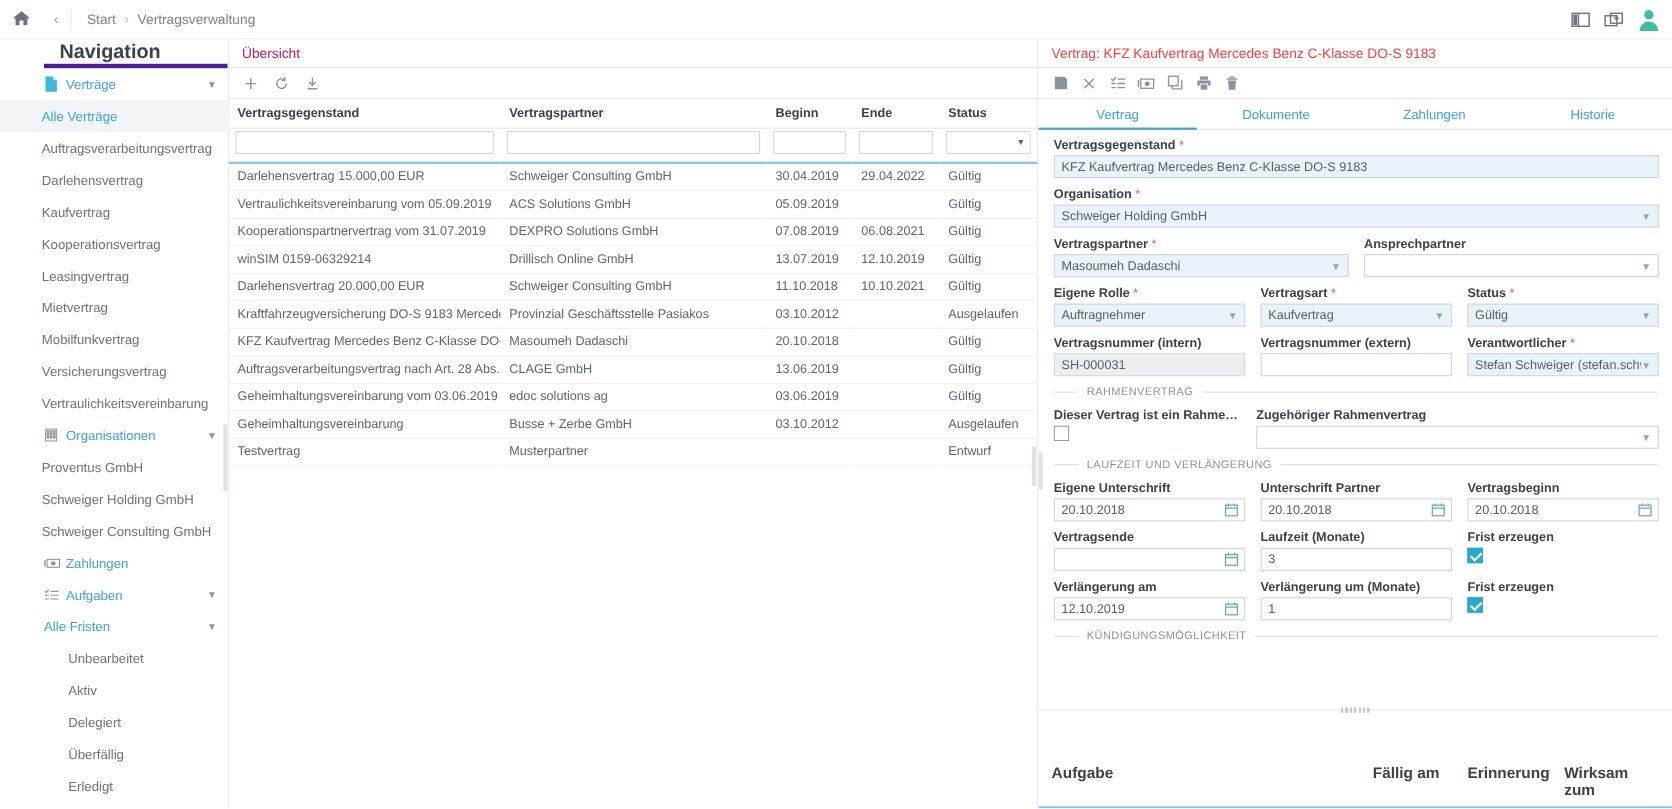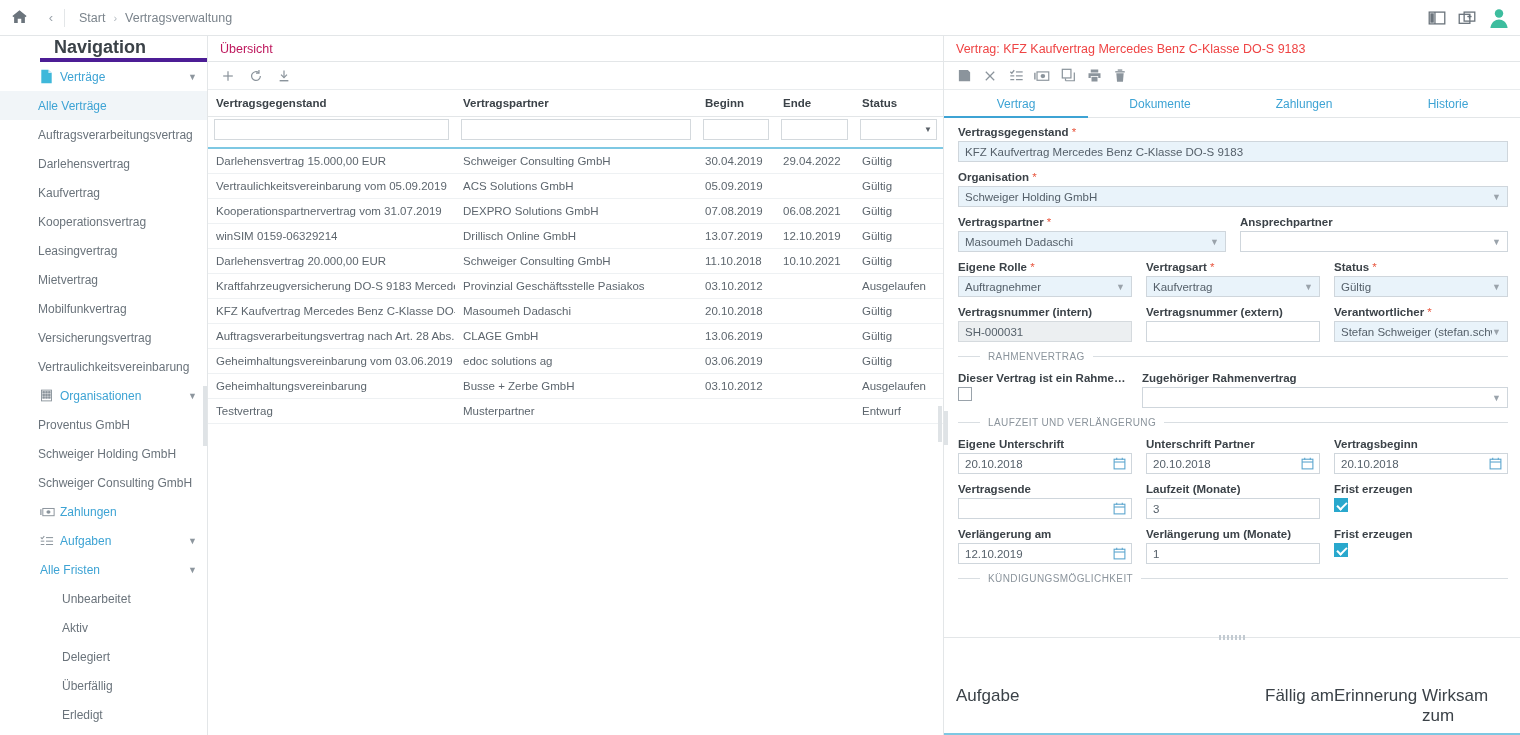--- a/index.html
+++ b/index.html
@@ -175,25 +175,25 @@
   }
   .cbx.checked::after {
     content: ""; position: absolute; left: 3.5px; top: 1px;
     width: 4px; height: 8px; border: solid #fff;
     border-width: 0 2px 2px 0; transform: rotate(45deg);
   }
   .datewrap { position: relative; }
   .datewrap .calico { position: absolute; right: 5px; top: 3px; }
   #task-grid { border-top: 1px solid #e3e6e8; }
   #task-grid .tg-head {
-    display: flex; font-size: 17px; font-weight: normal; color: #3b4248;
+    display: flex; font-size: 14px; font-weight: bold; color: #3b4248;
     padding: 7px 12px; border-bottom: 2px solid #7ec8e3; margin-top: 36px;
   }
   .tg-c1 { flex: 1; }
-  .tg-c2 { width: 86px; text-align: right; }
+  .tg-c2 { width: 86px; }
   .tg-c3 { width: 88px; }
   .tg-c4 { width: 86px; text-align: left; }
   #splitter-handle {
     width: 26px; height: 5px; margin: 0 auto;
     background: repeating-linear-gradient(90deg,#c3cbd2 0 2px,transparent 2px 4px);
     position: relative; top: -3px;
   }
   #detail-scroll-hint {
     position: absolute; left: 0px; top: 375px;
     width: 4px; height: 34px; background: #dfe3e6;

